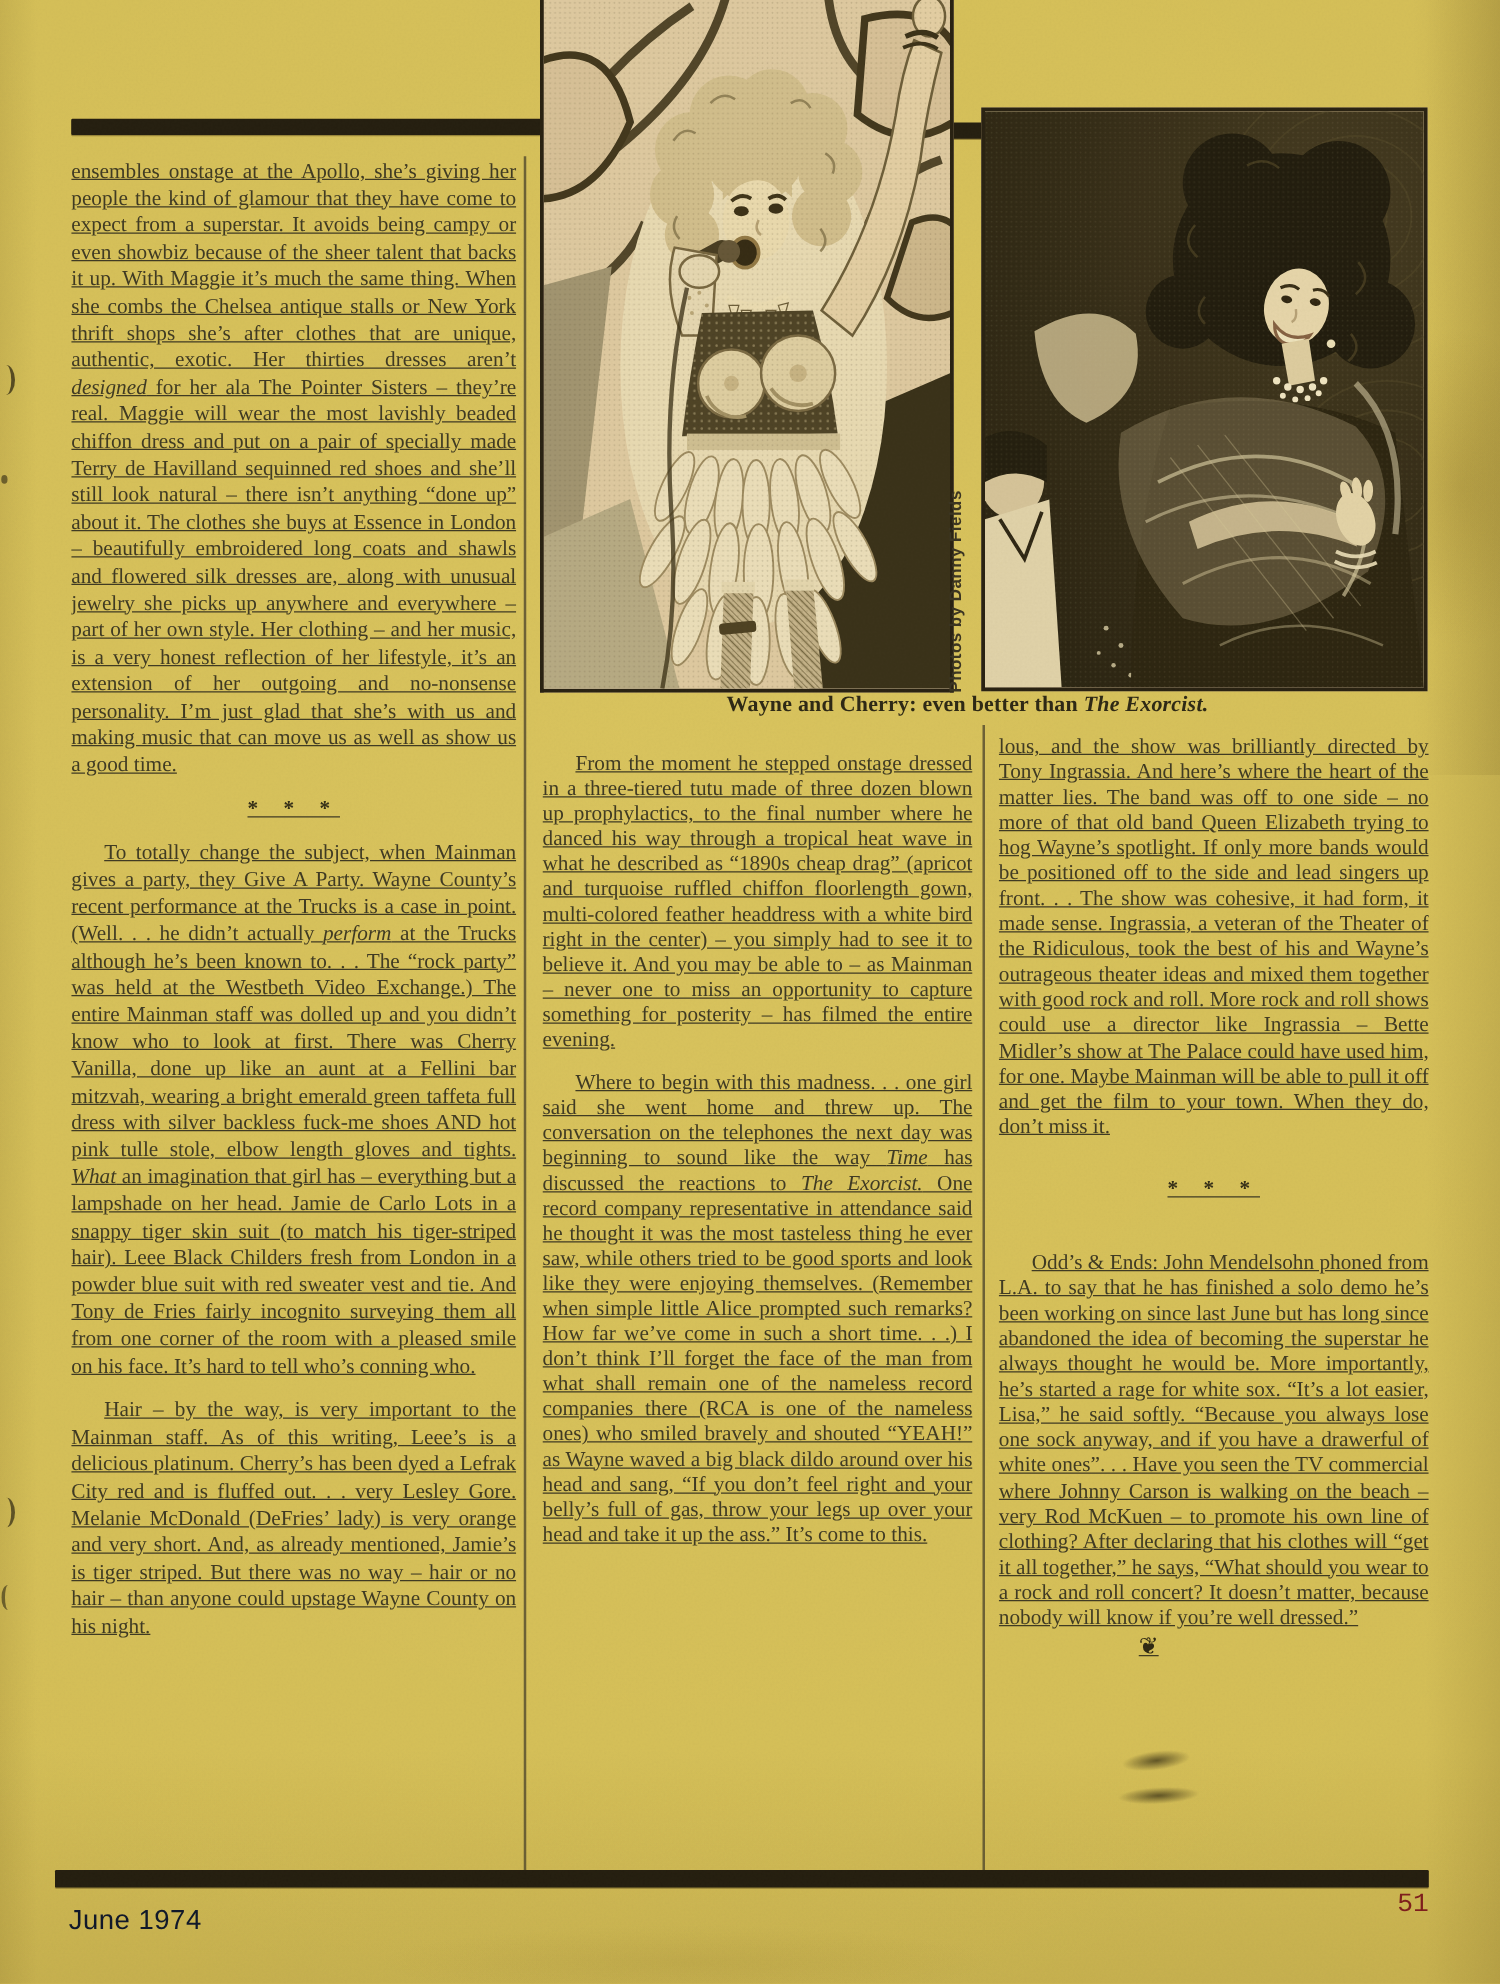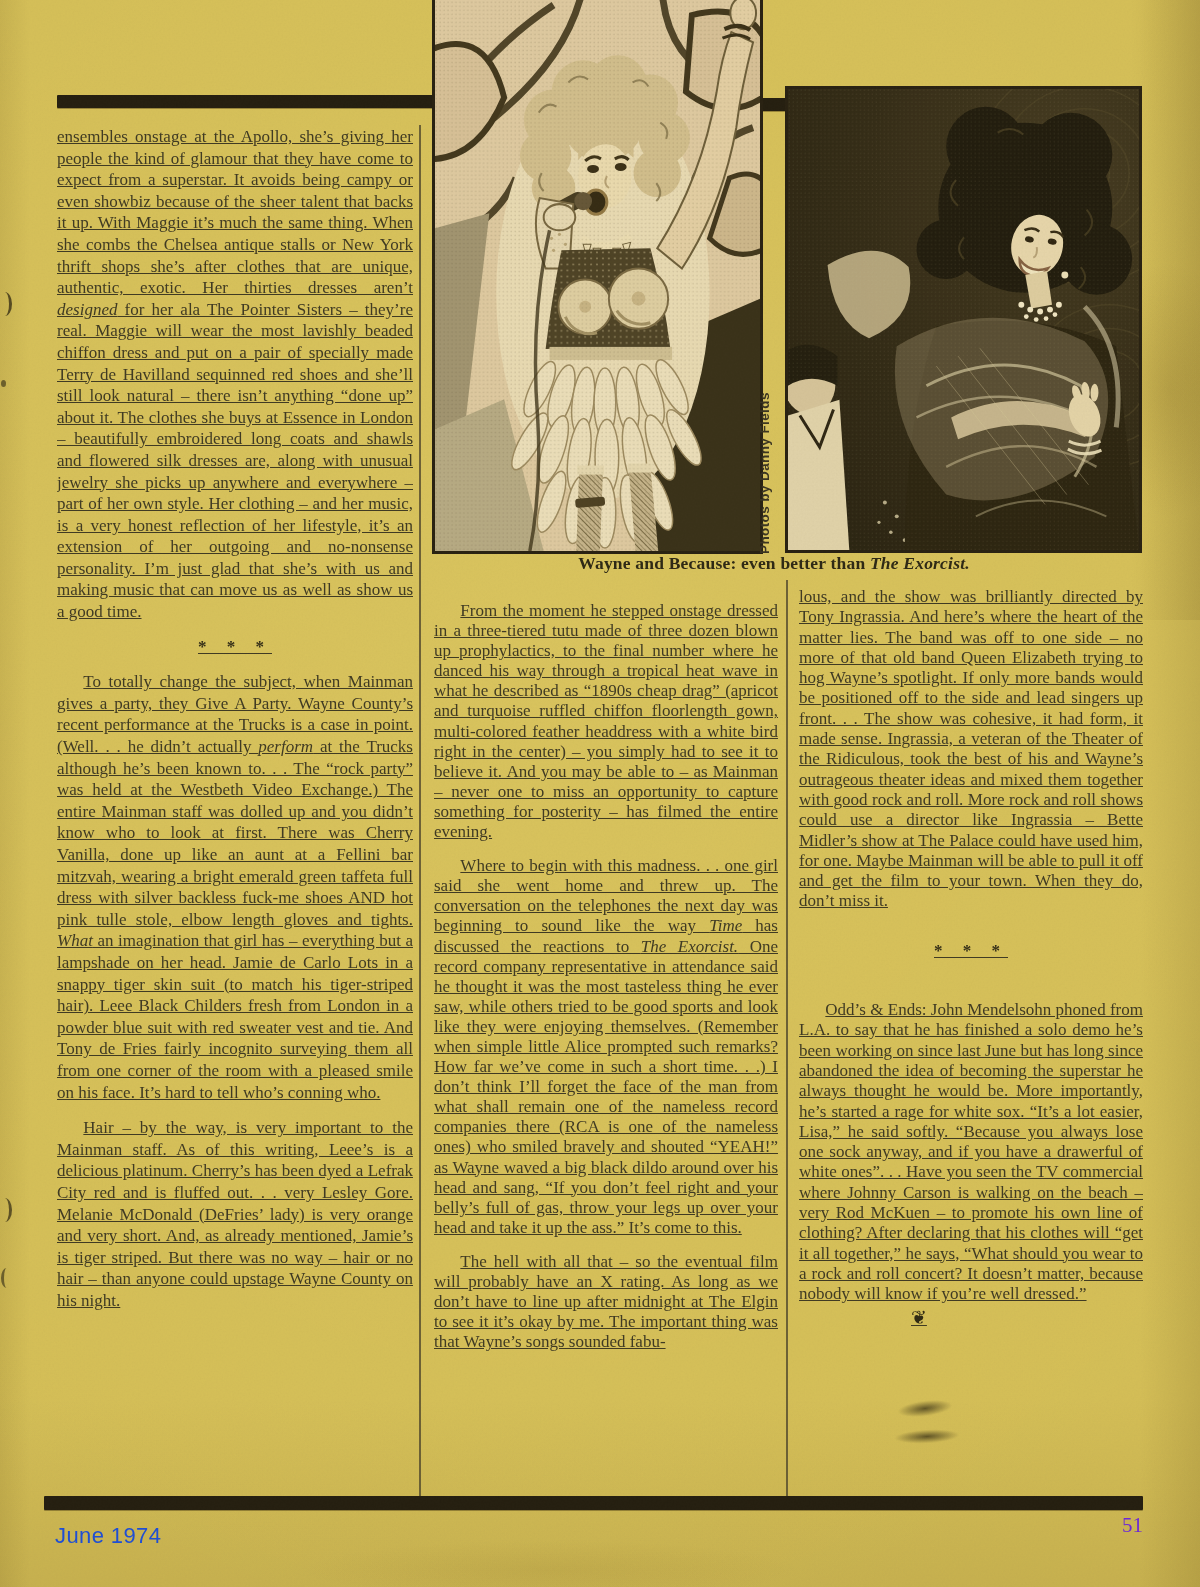--- a/index.html
+++ b/index.html
@@ -49,22 +49,22 @@
   .col p.ind{text-indent:1.55em;margin-top:14px;}
   .c1{left:57px;top:126px;width:356px;height:1366px;font-size:17px;line-height:21.6px;}
   .c2{left:434px;top:587px;width:344px;height:907px;font-size:17px;line-height:20.1px;}
   .c3{left:799px;top:587px;width:344px;height:907px;font-size:17px;line-height:20.3px;}
 
   .divider{text-align:center;font-weight:bold;letter-spacing:8px;color:#342e18;font-size:17px;}
   .divider.d1{margin:13px 0 9px 0;}
   .divider.d3{margin:29px 0 39px 0;}
   .endmark{font-size:19px;color:#2f2913;margin:3px 0 0 112px;line-height:20px;}
 
-  .footer-date{position:absolute;left:55px;top:1523px;font-family:"Liberation Sans",sans-serif;font-size:22px;color:#1d4ed8;letter-spacing:.4px;}
-  .footer-page{position:absolute;left:1105px;top:1513px;width:38px;text-align:right;font-family:Liberation Serif, serif;font-size:21px;color:#6d28d9;}
+  .footer-date{position:absolute;left:55px;top:1523px;font-family:"Liberation Sans",sans-serif;font-size:22px;color:#0f172a;letter-spacing:.4px;}
+  .footer-page{position:absolute;left:1105px;top:1513px;width:38px;text-align:right;font-family:Liberation Mono, monospace;font-size:21px;color:#7f1d1d;}
 
   .edgemark{position:absolute;pointer-events:none;}
   .em1{left:0;top:292px;width:9px;height:24px;border-right:3px solid rgba(45,38,18,.75);border-radius:0 60% 60% 0/0 50% 50% 0;}
   .em2{left:1px;top:380px;width:5px;height:7px;background:rgba(45,38,18,.6);border-radius:50%;}
   .em3{left:0;top:1198px;width:9px;height:24px;border-right:3px solid rgba(45,38,18,.7);border-radius:0 60% 60% 0/0 50% 50% 0;}
   .em4{left:1px;top:1268px;width:8px;height:20px;border-left:3px solid rgba(45,38,18,.6);border-radius:50% 0 0 50%/50% 0 0 50%;}
 
   .smudge{position:absolute;pointer-events:none;background:radial-gradient(ellipse at center,rgba(24,19,7,.62),rgba(24,19,7,0) 72%);filter:blur(.4px);}
   .sm1{left:898px;top:1401px;width:54px;height:15px;transform:rotate(-7deg);}
   .sm2{left:895px;top:1430px;width:64px;height:13px;transform:rotate(-3deg);}
@@ -324,34 +324,33 @@
           <path d="M283,364 q17,9 34,1"></path>
       </g>
       <rect width="355" height="466" fill="url(#ht2)" opacity="0.10"></rect>
       <rect width="355" height="466" fill="#d7c055" opacity="0.10"></rect>
     </svg>
   </figure>
 
   <div class="credit">Photos by Danny Fields</div>
 
   <div class="caption">
-    <span>Wayne and Because: even better than </span><i>The Exorcist.</i>
+    <span>Wayne and Cherry: even better than </span><i>The Exorcist.</i>
   </div>
 
   <section class="col c1">
     <p>ensembles onstage at the Apollo, she’s giving her people the kind of glamour that they have come to expect from a superstar. It avoids being campy or even showbiz because of the sheer talent that backs it up. With Maggie it’s much the same thing. When she combs the Chelsea antique stalls or New York thrift shops she’s after clothes that are unique, authentic, exotic. Her thirties dresses aren’t <i>designed</i> for her ala The Pointer Sisters – they’re real. Maggie will wear the most lavishly beaded chiffon dress and put on a pair of specially made Terry de Havilland sequinned red shoes and she’ll still look natural – there isn’t anything “done up” about it. The clothes she buys at Essence in London – beautifully embroidered long coats and shawls and flowered silk dresses are, along with unusual jewelry she picks up anywhere and everywhere – part of her own style. Her clothing – and her music, is a very honest reflection of her lifestyle, it’s an extension of her outgoing and no-nonsense personality. I’m just glad that she’s with us and making music that can move us as well as show us a good time.</p>
     <div class="divider d1">* * *</div>
     <p class="ind">To totally change the subject, when Mainman gives a party, they Give A Party. Wayne County’s recent performance at the Trucks is a case in point. (Well. . . he didn’t actually <i>perform</i> at the Trucks although he’s been known to. . . The “rock party” was held at the Westbeth Video Exchange.) The entire Mainman staff was dolled up and you didn’t know who to look at first. There was Cherry Vanilla, done up like an aunt at a Fellini bar mitzvah, wearing a bright emerald green taffeta full dress with silver backless fuck-me shoes AND hot pink tulle stole, elbow length gloves and tights. <i>What</i> an imagination that girl has – everything but a lampshade on her head. Jamie de Carlo Lots in a snappy tiger skin suit (to match his tiger-striped hair). Leee Black Childers fresh from London in a powder blue suit with red sweater vest and tie. And Tony de Fries fairly incognito surveying them all from one corner of the room with a pleased smile on his face. It’s hard to tell who’s conning who.</p>
     <p class="ind">Hair – by the way, is very important to the Mainman staff. As of this writing, Leee’s is a delicious platinum. Cherry’s has been dyed a Lefrak City red and is fluffed out. . . very Lesley Gore. Melanie McDonald (DeFries’ lady) is very orange and very short. And, as already mentioned, Jamie’s is tiger striped. But there was no way – hair or no hair – than anyone could upstage Wayne County on his night.</p>
   </section>
 
   <section class="col c2">
     <p class="ind">From the moment he stepped onstage dressed in a three-tiered tutu made of three dozen blown up prophylactics, to the final number where he danced his way through a tropical heat wave in what he described as “1890s cheap drag” (apricot and turquoise ruffled chiffon floorlength gown, multi-colored feather headdress with a white bird right in the center) – you simply had to see it to believe it. And you may be able to – as Mainman – never one to miss an opportunity to capture something for posterity – has filmed the entire evening.</p>
     <p class="ind">Where to begin with this madness. . . one girl said she went home and threw up. The conversation on the telephones the next day was beginning to sound like the way <i>Time</i> has discussed the reactions to <i>The Exorcist.</i> One record company representative in attendance said he thought it was the most tasteless thing he ever saw, while others tried to be good sports and look like they were enjoying themselves. (Remember when simple little Alice prompted such remarks? How far we’ve come in such a short time. . .) I don’t think I’ll forget the face of the man from what shall remain one of the nameless record companies there (RCA is one of the nameless ones) who smiled bravely and shouted “YEAH!” as Wayne waved a big black dildo around over his head and sang, “If you don’t feel right and your belly’s full of gas, throw your legs up over your head and take it up the ass.” It’s come to this.</p>
-    <p class="ind">The hell with all that – so the eventual film will probably have an X rating. As long as we don’t have to line up after midnight at The Elgin to see it it’s okay by me. The important thing was that Wayne’s songs sounded fabu-</p>
   </section>
 
   <section class="col c3">
     <p>lous, and the show was brilliantly directed by Tony Ingrassia. And here’s where the heart of the matter lies. The band was off to one side – no more of that old band Queen Elizabeth trying to hog Wayne’s spotlight. If only more bands would be positioned off to the side and lead singers up front. . . The show was cohesive, it had form, it made sense. Ingrassia, a veteran of the Theater of the Ridiculous, took the best of his and Wayne’s outrageous theater ideas and mixed them together with good rock and roll. More rock and roll shows could use a director like Ingrassia – Bette Midler’s show at The Palace could have used him, for one. Maybe Mainman will be able to pull it off and get the film to your town. When they do, don’t miss it.</p>
     <div class="divider d3">* * *</div>
     <p class="ind">Odd’s &amp; Ends: John Mendelsohn phoned from L.A. to say that he has finished a solo demo he’s been working on since last June but has long since abandoned the idea of becoming the superstar he always thought he would be. More importantly, he’s started a rage for white sox. “It’s a lot easier, Lisa,” he said softly. “Because you always lose one sock anyway, and if you have a drawerful of white ones”. . . Have you seen the TV commercial where Johnny Carson is walking on the beach – very Rod McKuen – to promote his own line of clothing? After declaring that his clothes will “get it all together,” he says, “What should you wear to a rock and roll concert? It doesn’t matter, because nobody will know if you’re well dressed.”</p>
     <div class="endmark">❦</div>
   </section>
 
   <div class="smudge sm1"></div>

